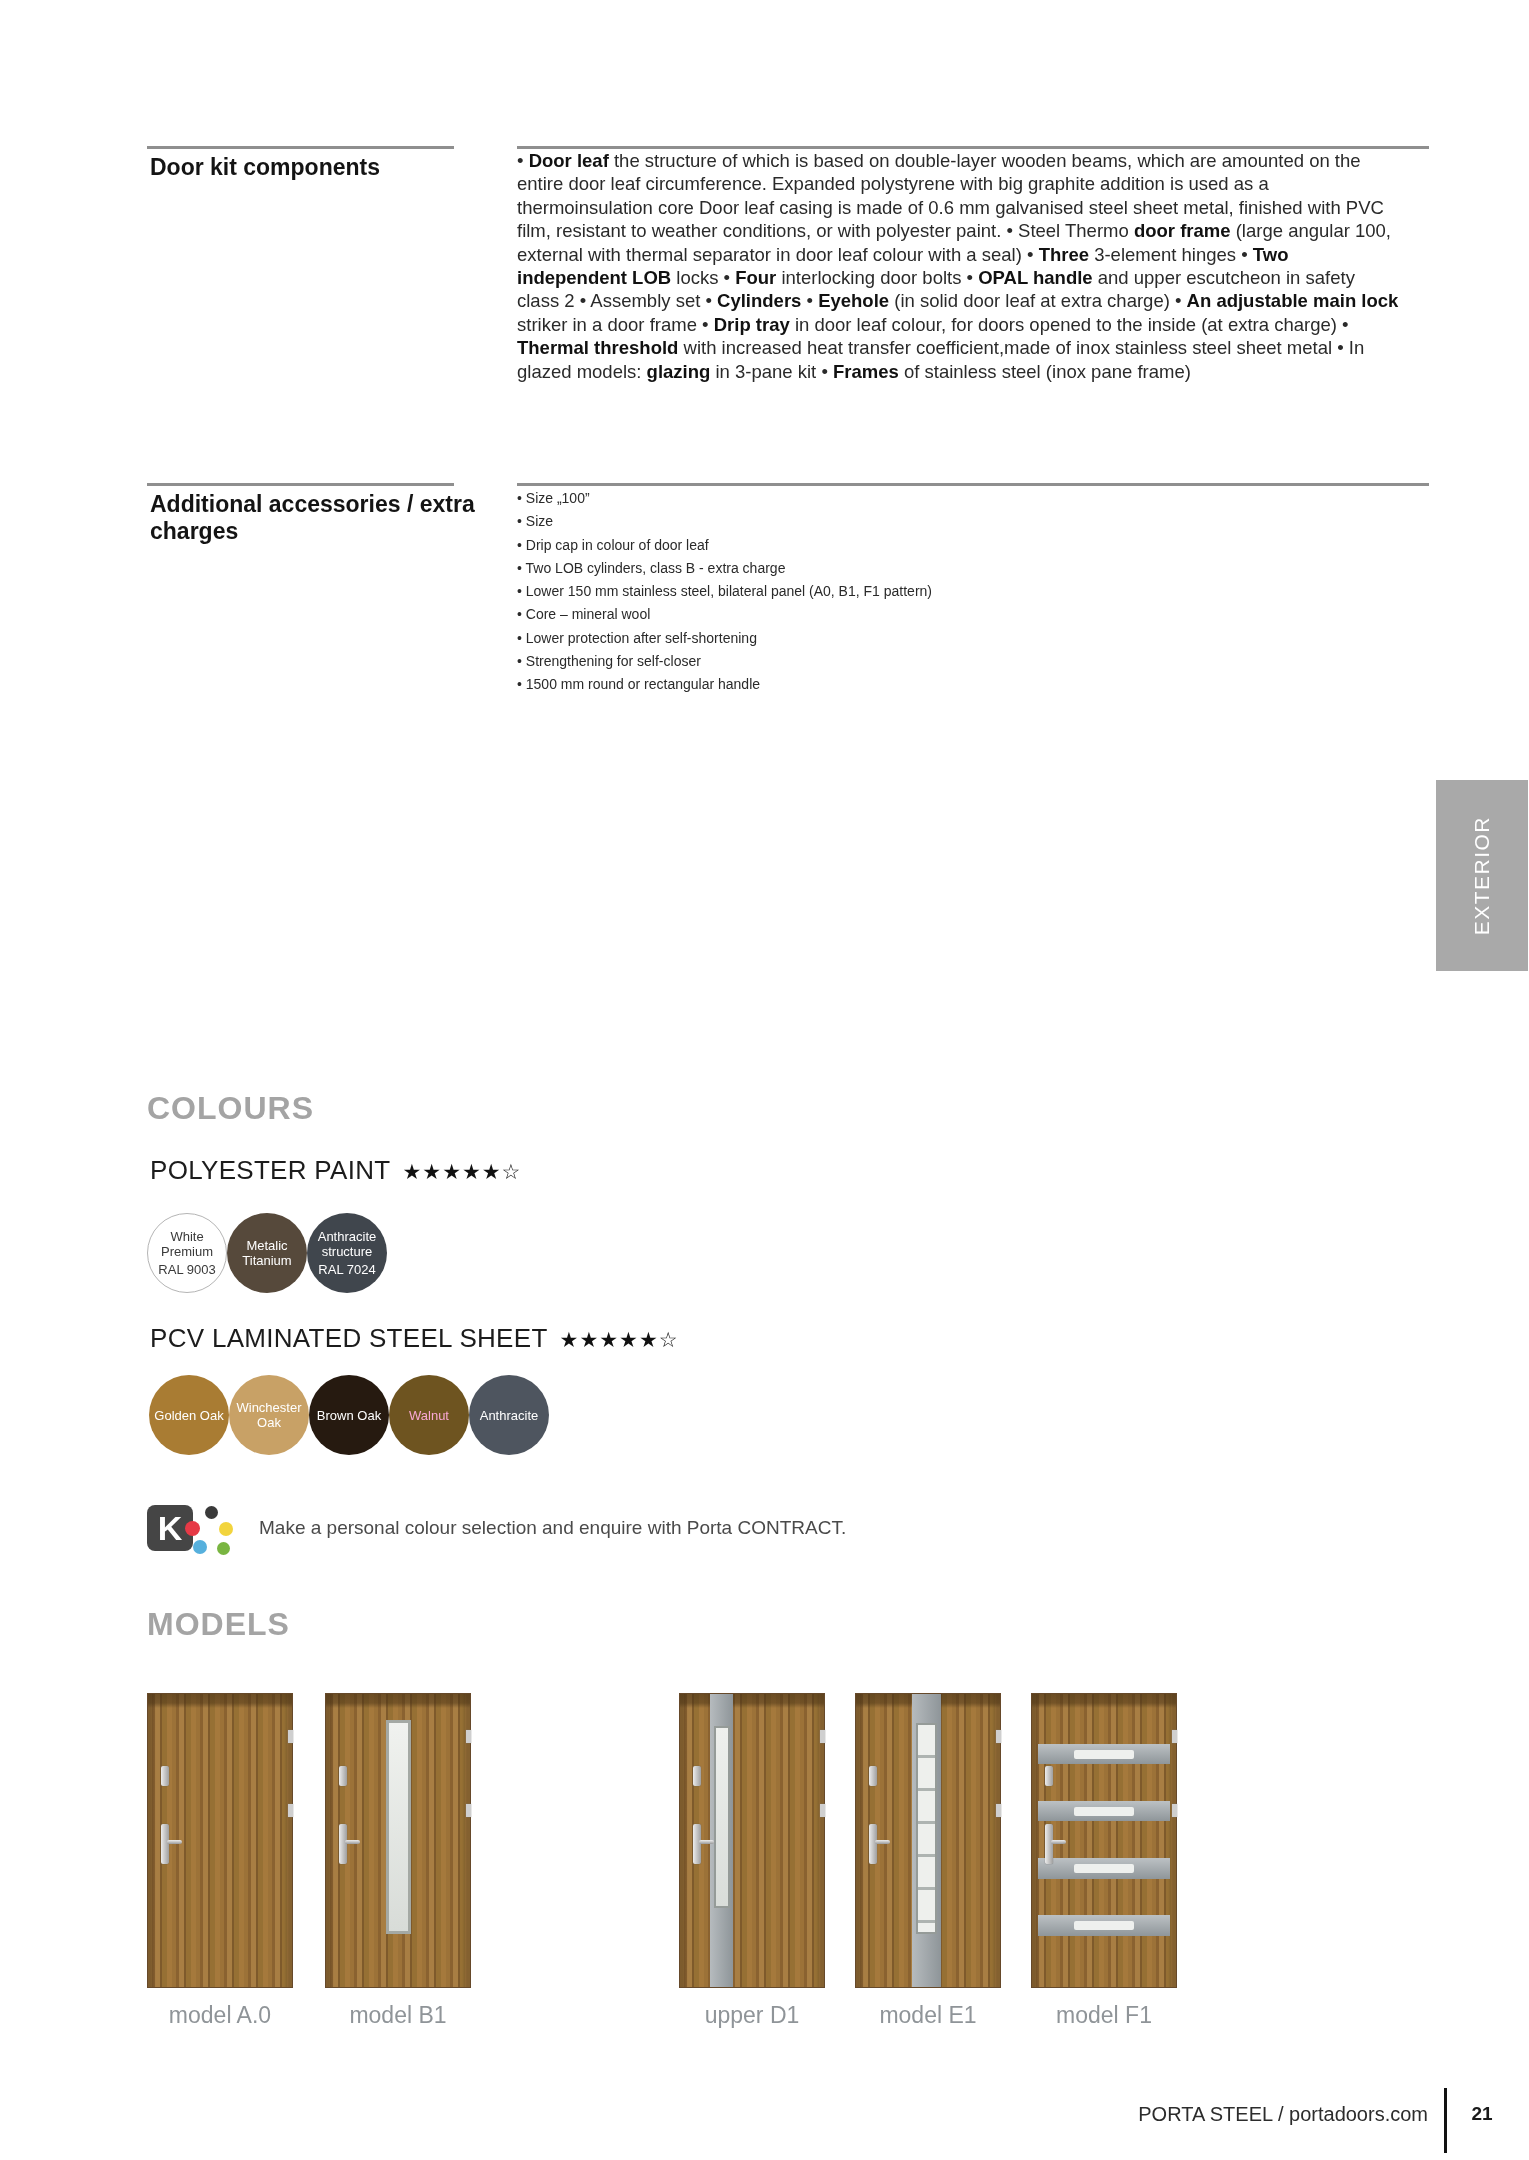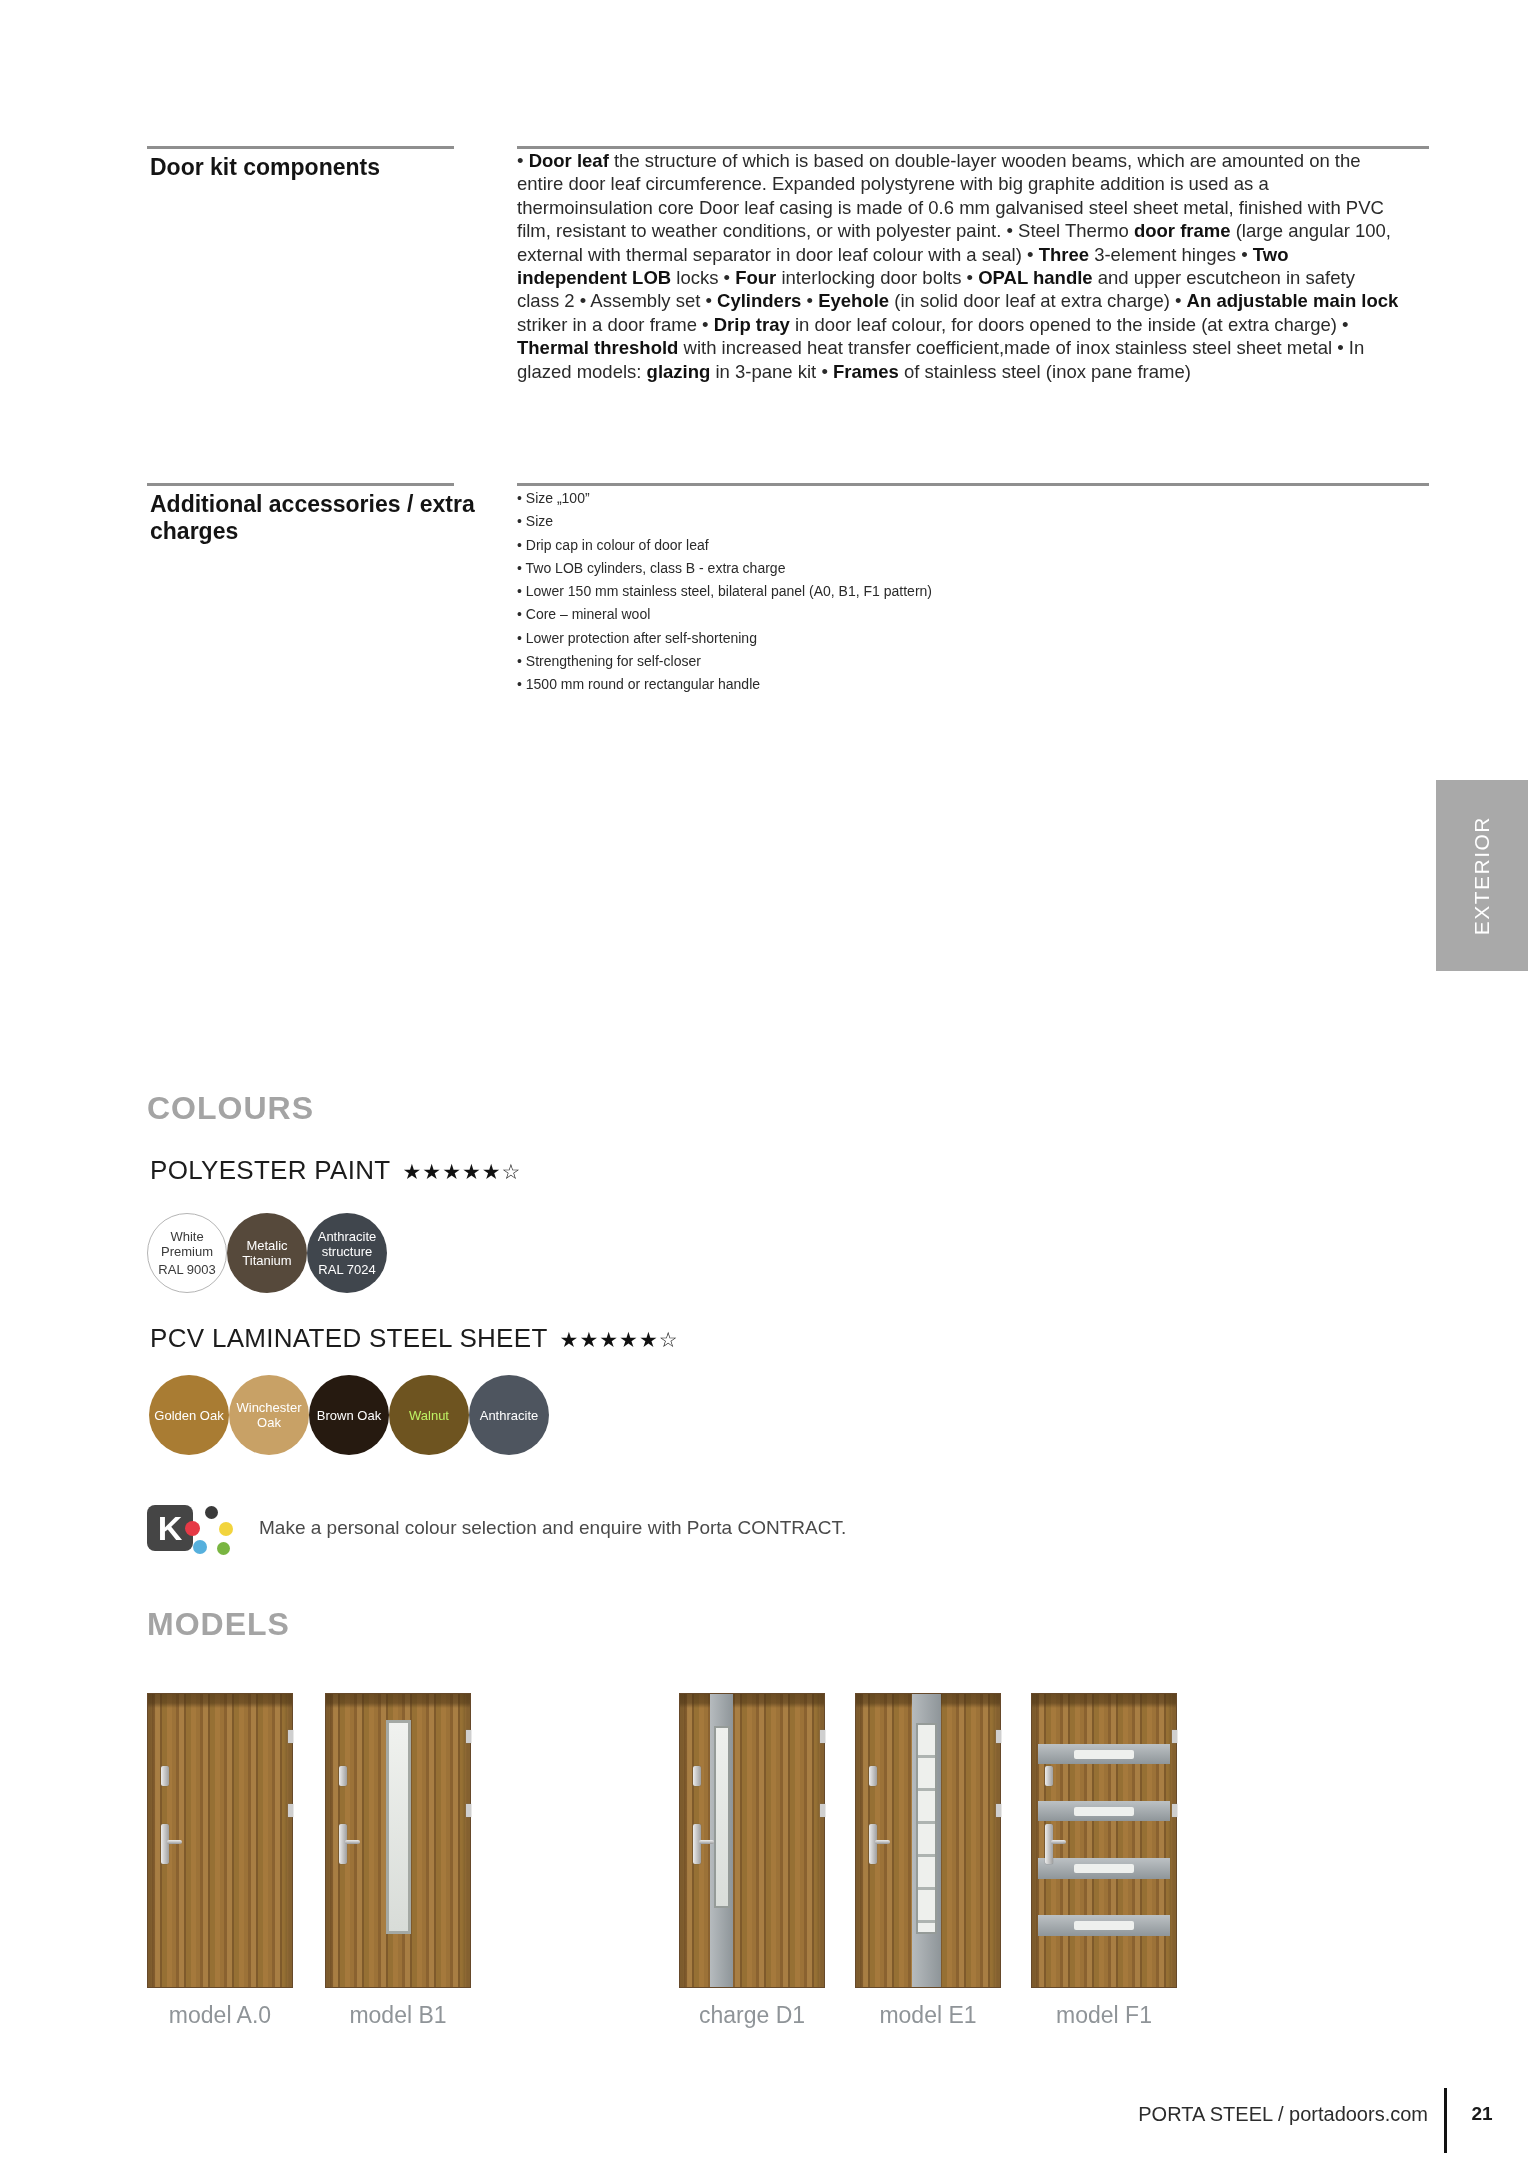--- a/index.html
+++ b/index.html
@@ -151,21 +151,21 @@
   <div class="swatch-row row-pcv">
     <div class="swatch" style="background: rgb(169, 124, 51); color: rgb(255, 255, 255);">
       <div class="sw-name">Golden Oak</div>
     </div>
     <div class="swatch" style="background: rgb(200, 161, 102); color: rgb(255, 255, 255);">
       <div class="sw-name">Winchester Oak</div>
     </div>
     <div class="swatch" style="background: rgb(38, 26, 16); color: rgb(255, 255, 255);">
       <div class="sw-name">Brown Oak</div>
     </div>
-    <div class="swatch" style="background: rgb(110, 84, 32); color: #bef264;">
+    <div class="swatch" style="background: rgb(110, 84, 32); color: #f9a8d4;">
       <div class="sw-name">Walnut</div>
     </div>
     <div class="swatch" style="background: rgb(78, 85, 95); color: rgb(255, 255, 255);">
       <div class="sw-name">Anthracite</div>
     </div>
   </div>
 
   <div class="k-logo">
     <span>K</span>
   </div>
@@ -205,21 +205,21 @@
   <div class="door-wrap dw-3">
     <div class="door m-d1">
       <span class="stripe">
           <span class="glassv"></span>
         </span>
       <span class="hw lock"></span>
       <span class="hw handle"></span>
       <span class="hinge h1"></span>
       <span class="hinge h2"></span>
     </div>
-    <div class="door-label">charge D1</div>
+    <div class="door-label">upper D1</div>
   </div>
 
   <div class="door-wrap dw-4">
     <div class="door m-e1">
       <span class="stripe">
           <span class="glassv"></span>
         </span>
       <span class="hw lock"></span>
       <span class="hw handle"></span>
       <span class="hinge h1"></span>

